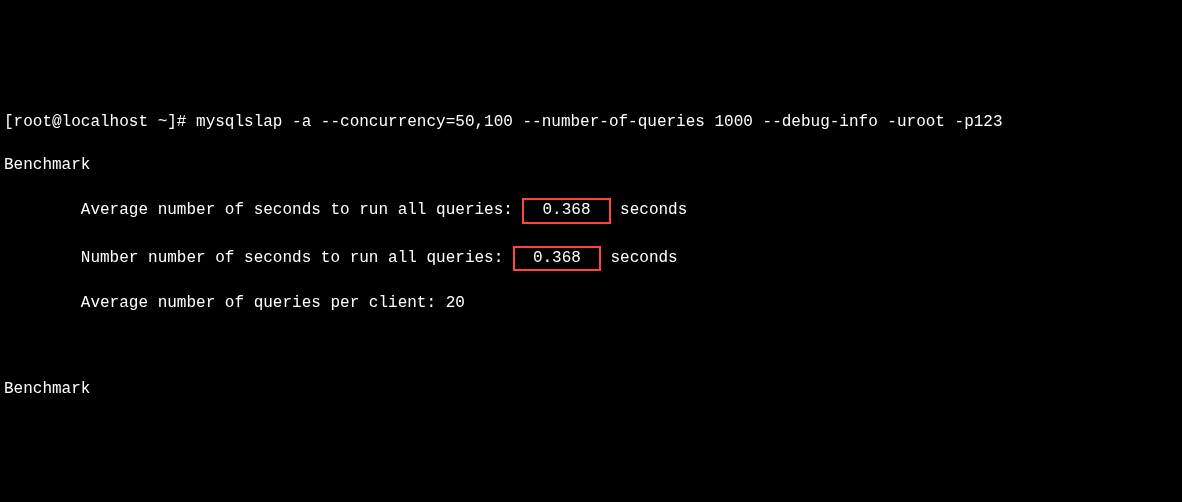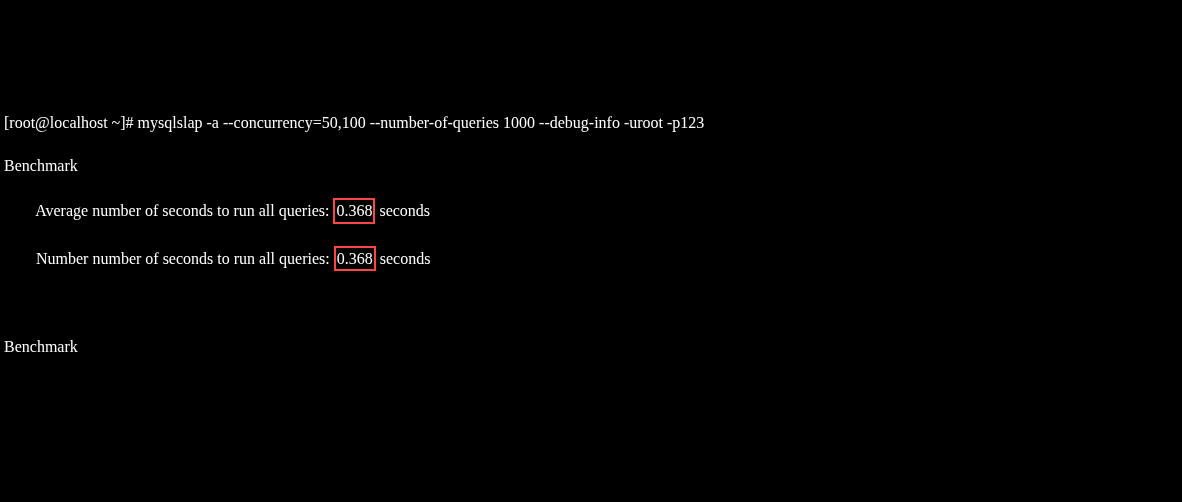--- a/index.html
+++ b/index.html
@@ -14,38 +14,38 @@
       font-size: 16px;
       line-height: 1.35;
       padding: 4px;
       width: 1182px;
       height: 502px;
       white-space: pre;
       overflow: hidden;
     }
     .line {
       display: block;
-      font-family: Liberation Serif, serif;
     }
     .highlight-box {
       border: 2px solid #ff4444;
-      padding: 0 1px;
+      padding: 0 18px;
       display: inline-block;
     }
   </style>
 </head>
 <body>
 
 
 
 <div>
 <span class="line"><span>[root@localhost ~]# </span><span>mysqlslap -a --concurrency=50,100 --number-of-queries 1000 --debug-info -uroot -p123</span></span>
 <span class="line">Benchmark</span>
 <span class="line">        <span>Average number of seconds to run all queries: </span><span class="highlight-box">0.368</span><span> seconds</span></span>
 <span class="line">        <span>Number number of seconds to run all queries: </span><span class="highlight-box">0.368</span><span> seconds</span></span>
+<span class="line">        <span>Average number of queries per client: 20</span></span>
 <span class="line"> </span>
 <span class="line">Benchmark</span>
 
 
 
 
 
 
 
 

